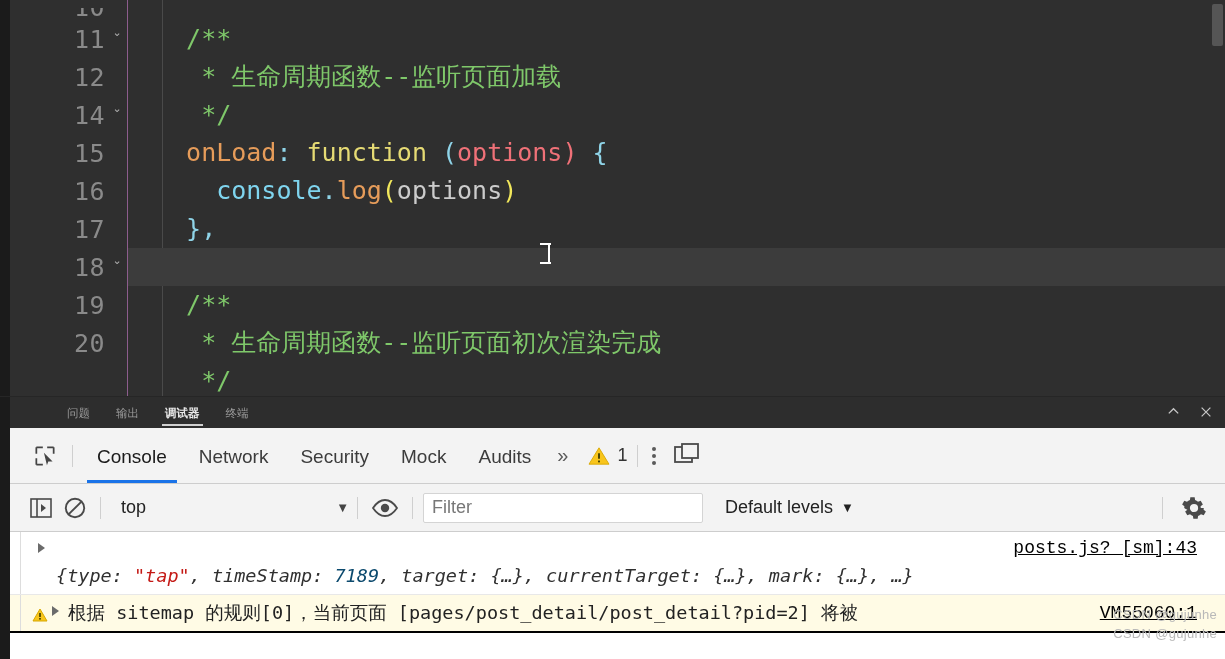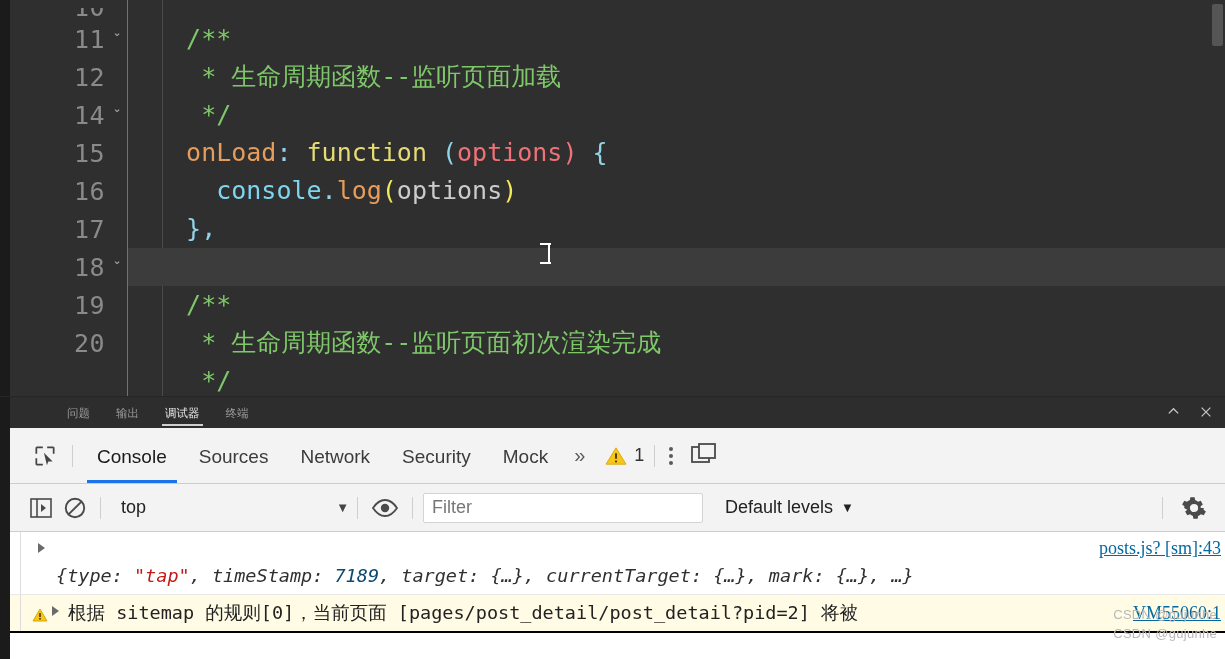--- a/index.html
+++ b/index.html
@@ -118,21 +118,21 @@
   .ptab {
     font-size: 11.5px;
     color: #9a9a9a;
     padding: 0 9px;
     height: 32px;
     line-height: 32px;
     position: relative;
     margin-left: 8px;
     white-space: nowrap;
   }
-  .ptab.active { color: #e8e8e8; font-weight: normal; }
+  .ptab.active { color: #e8e8e8; font-weight: bold; }
   .ptab.active:after {
     content:""; position:absolute; left: 6px; right: 6px; bottom: 3px;
     height: 2px; background: #d0d0d0;
   }
   .ptab-right {
     margin-left: auto;
     display: flex; align-items: center; gap: 18px;
     padding-right: 12px;
   }
   .ptab-icon { color: #c8c8c8; font-size: 15px; line-height: 1; cursor: pointer; }
@@ -232,24 +232,24 @@
     border-bottom: 5px solid transparent;
   }
   .con-row .tri.down {
     left: 26px; top: 14px;
     border-left: 5px solid transparent;
     border-right: 5px solid transparent;
     border-top: 7px solid #4a4a4a;
     border-bottom: none;
   }
   .src-link {
-    position: absolute; right: 4px;
-    font-family: Liberation Serif, serif;
+    position: absolute; right: 28px;
+    font-family: Liberation Mono, monospace;
     font-size: 18px;
-    color: #0369a1;
+    color: #000000;
     text-decoration: underline;
   }
   .objrow { font-style: italic; color: #303030; }
   .objrow .str { color: #c41a16; font-style: italic; }
   .objrow .num { color: #0c4a6e; font-style: italic; }
   .con-row.warn { background: #fffbe5; border-bottom: 2px solid #000000; }
   .warn-tri-small {
     position: absolute; left: 22px; top: 7px;
   }
   .row-rule {
@@ -353,24 +353,24 @@
     <div class="dt-tabbar">
       <div class="inspect-btn">
         <svg width="26" height="26" viewBox="0 0 24 24">
           <path d="M4 4h6M4 4v6M20 4h-6M20 4v6M4 20h6M4 20v-6" fill="none" stroke="#444" stroke-width="1.6"></path>
           <path d="M11 9l8 8h-4l-1.2 3.5z" fill="#444"></path>
         </svg>
       </div>
       <div class="sep"></div>
       <div id="dttabs" style="display:flex;align-items:center;">
           <div class="dt-tab active">Console</div>
-          <div class="dt-tab">Sources</div>
           <div class="dt-tab">Network</div>
           <div class="dt-tab">Security</div>
           <div class="dt-tab">Mock</div>
+          <div class="dt-tab">Audits</div>
         </div>
       <div class="dt-more">»</div>
       <div class="warn-group">
         <svg width="22" height="20" viewBox="0 0 24 22">
           <path d="M12 2 L23 20 L1 20 Z" fill="#f8c51c" stroke="#d8a800" stroke-width="1"></path>
           <rect x="11" y="8" width="2" height="6" fill="#3a3a00"></rect>
           <rect x="11" y="16" width="2" height="2" fill="#3a3a00"></rect>
         </svg>
         <span class="warn-count">1</span>
       </div>

